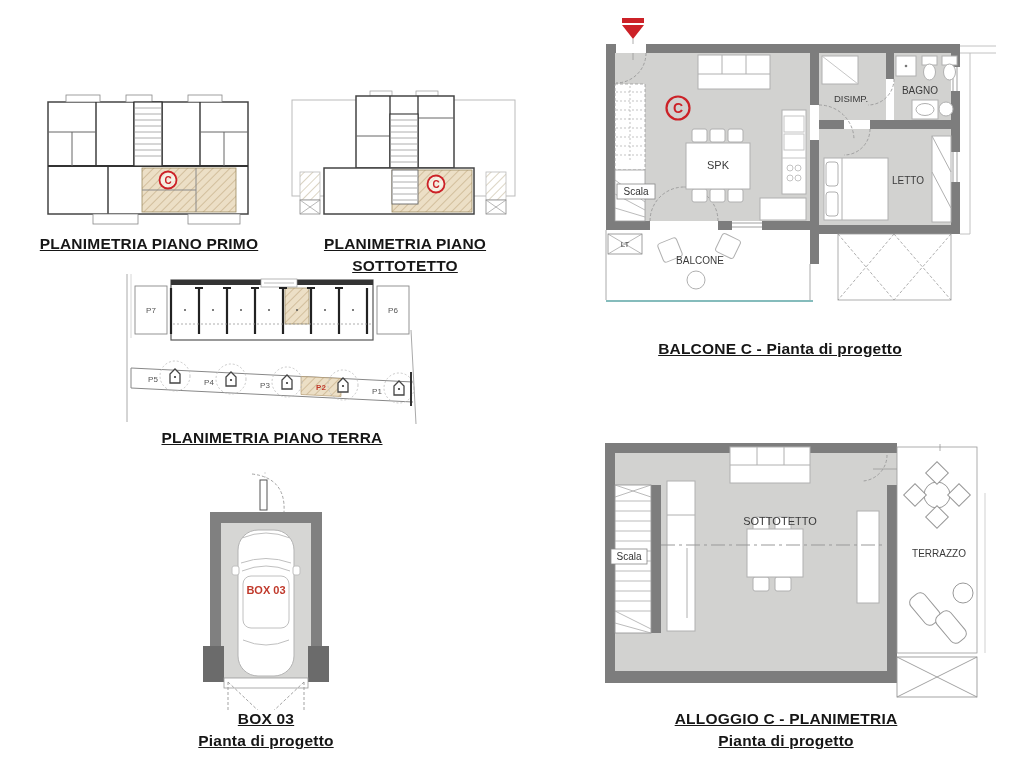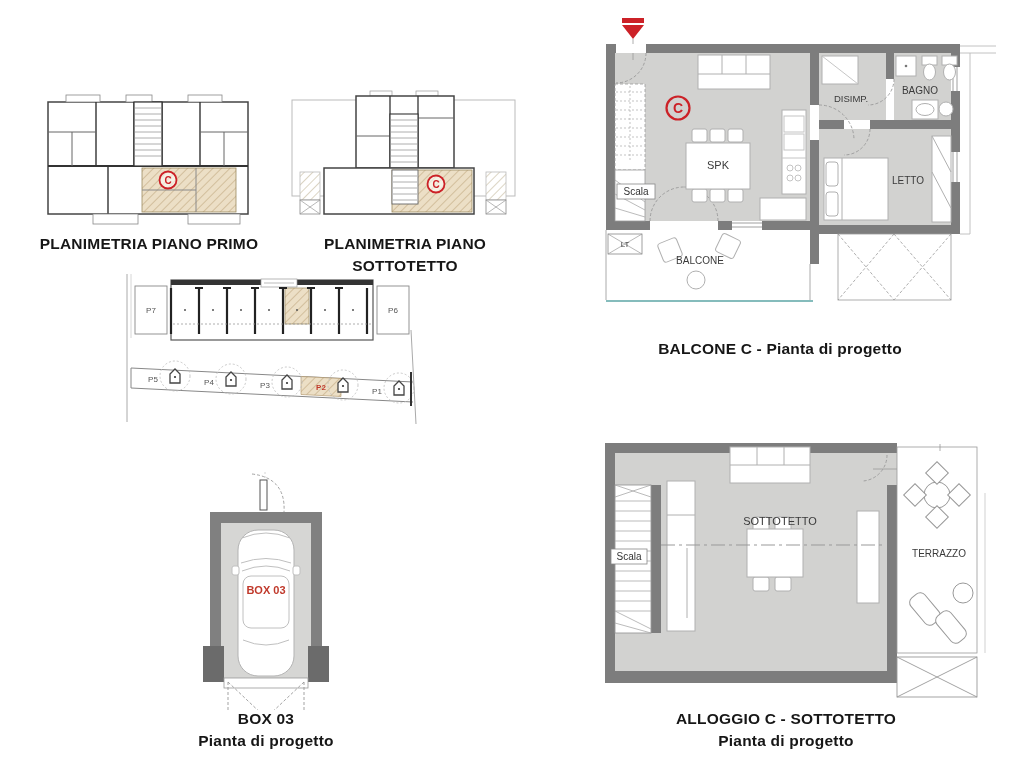--- a/index.html
+++ b/index.html
@@ -1,20 +1,20 @@
 <!DOCTYPE html>
 <html><head>
 <meta charset="utf-8">
 <style>
   html,body{margin:0;padding:0;background:#ffffff;}
   #canvas{position:relative;width:1024px;height:768px;background:#ffffff;overflow:hidden;
           font-family:"Liberation Sans",sans-serif;}
   .plan{position:absolute;}
   .caption{position:absolute;text-align:center;font-weight:bold;color:#161616;
-           font-size:15.5px;letter-spacing:.2px;line-height:22px;}
+           font-size:15.5px;letter-spacing:.2px;line-height:22px;text-decoration:underline;}
   svg text{font-family:"Liberation Sans",sans-serif;}
 </style>
 </head>
 <body>
 
 <div id="canvas">
 
   <svg width="0" height="0" style="position:absolute" aria-hidden="true">
     <defs>
       <pattern id="hb" width="6" height="6" patternUnits="userSpaceOnUse" patternTransform="rotate(45)">
@@ -190,20 +190,21 @@
       </g>
       <text x="30" y="110" text-anchor="middle" font-size="8" fill="#555">P5</text>
       <text x="86" y="113" text-anchor="middle" font-size="8" fill="#555">P4</text>
       <text x="142" y="116" text-anchor="middle" font-size="8" fill="#555">P3</text>
       <text x="198" y="118" text-anchor="middle" font-size="8" font-weight="bold" fill="#c0392b">P2</text>
       <text x="254" y="122" text-anchor="middle" font-size="8" fill="#555">P1</text>
     </g>
     <line x1="288" y1="58" x2="293" y2="152" stroke="#aaa" stroke-width="1"></line>
     <line x1="288" y1="100" x2="288" y2="134" stroke="#333" stroke-width="2"></line>
   </svg>
+  <div class="caption" style="left:123px;top:427px;width:298px">PLANIMETRIA PIANO TERRA</div>
 
   <svg class="plan" style="left:198px;top:468px" width="136" height="242" viewBox="0 0 136 242">
     <path d="M54,6 Q88,10 86,44" fill="none" stroke="#999" stroke-width="0.9" stroke-dasharray="3,2"></path>
     <line x1="67" y1="4" x2="67" y2="44" stroke="#ccc" stroke-width="0.8" stroke-dasharray="2,2"></line>
     <rect x="62" y="12" width="7" height="30" fill="#fff" stroke="#555" stroke-width="1"></rect>
     <rect x="23" y="55" width="90" height="155" fill="#d6d6d4"></rect>
     <rect x="12" y="44" width="112" height="11" fill="#808080"></rect>
     <rect x="12" y="44" width="11" height="136" fill="#808080"></rect>
     <rect x="113" y="44" width="11" height="136" fill="#808080"></rect>
     <rect x="5" y="178" width="21" height="36" fill="#6b6b6b"></rect>
@@ -490,17 +491,17 @@
       </g>
       <g>
         <rect x="302" y="224" width="80" height="40" fill="#fff" stroke="#999" stroke-width="0.9"></rect>
         <line x1="302" y1="224" x2="382" y2="264" stroke="#999" stroke-width="0.9"></line>
         <line x1="382" y1="224" x2="302" y2="264" stroke="#999" stroke-width="0.9"></line>
       </g>
       <line x1="390" y1="60" x2="390" y2="220" stroke="#ccc" stroke-width="0.9"></line>
     </g>
   </svg>
   <div class="caption" style="left:636px;top:708px;width:300px">
-    <div>ALLOGGIO C - SOTTOTETTO</div>
+    <div>ALLOGGIO C - PLANIMETRIA</div>
     <div>Pianta di progetto</div>
   </div>
 
 </div>
 
 </body></html>

